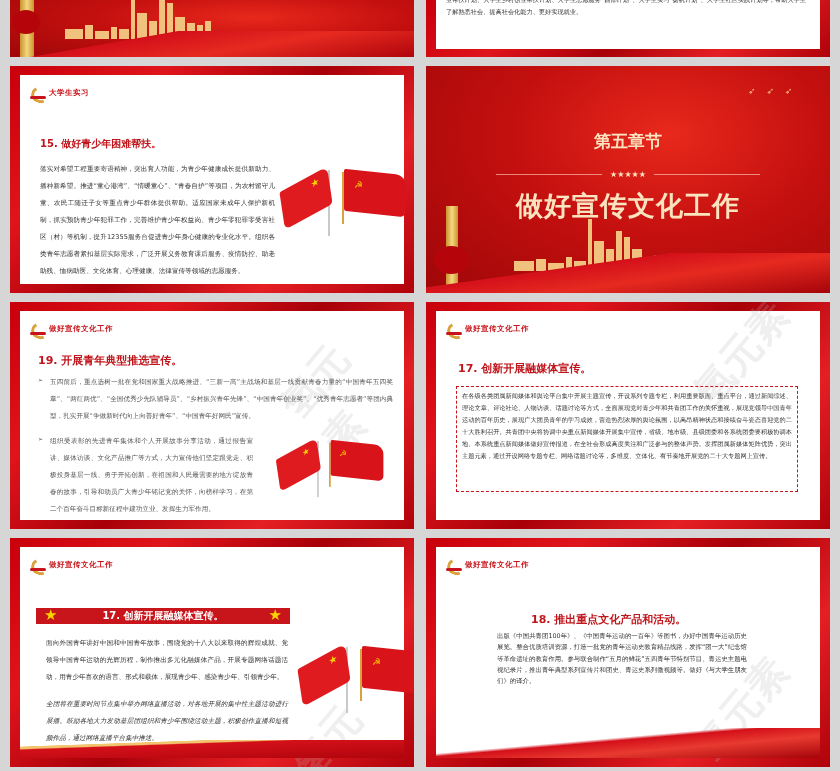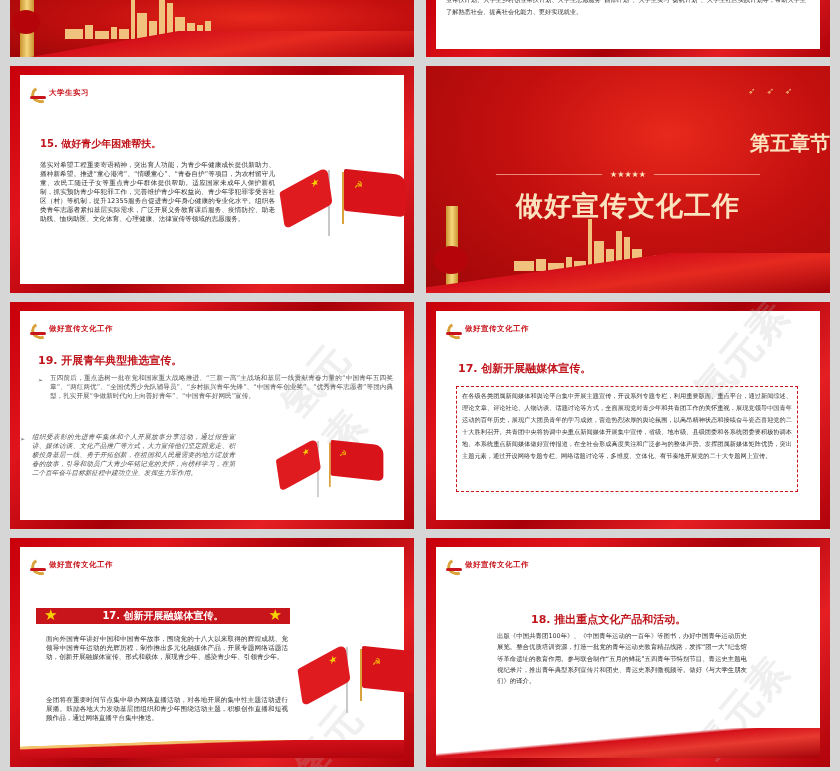--- a/index.html
+++ b/index.html
@@ -12,21 +12,21 @@
   .frame .inner {
     position: absolute; left: 10px; top: 9px; right: 10px; bottom: 9px;
     background: #ffffff;
   }
   .section-tag { position: absolute; left: 10px; top: 12px; display: flex; align-items: center; gap: 3px; }
   .party-emblem { width: 16px; height: 12px; position: relative; }
   .party-emblem::before { content: ""; position: absolute; left: 1px; top: 0; width: 12px; height: 10px; border-radius: 50%; border: 3px solid #d9a23b; border-right-color: transparent; border-top-color: transparent; transform: rotate(20deg); }
   .party-emblem::after { content: ""; position: absolute; left: 0; bottom: 0; width: 16px; height: 3px; background: #c8151b; border-radius: 2px; }
   .section-label { color: #c8151b; font-size: 7.5px; font-weight: bold; letter-spacing: 0.5px; }
   .heading { color: #c0151b; font-weight: bold; position: absolute; }
-  .body-text { position: absolute; color: #333; font-size: 6.6px; line-height: 9px; text-align: justify; }
+  .body-text { position: absolute; color: #333; font-size: 6.6px; line-height: 17px; text-align: justify; }
   .flags { position: absolute; width: 120px; height: 70px; }
   .flag { position: absolute; }
   .flag-cn { left: 0; top: 8px; width: 48px; height: 40px; background: #e01b1f; transform: skewY(-22deg) rotate(-8deg); border-radius: 2px 8px 4px 6px; }
   .flag-cn .star-big { position: absolute; left: 30px; top: 4px; color: #f7d200; font-size: 10px; }
   .pole { position: absolute; width: 2px; background: #c9c9c9; }
   .pole.gold { background: #d9a23b; }
   .flag-party { left: 62px; top: 2px; width: 62px; height: 42px; background: #d8141a; border-radius: 2px 10px 6px 2px; transform: skewY(6deg); }
   .flag-party .hs { position: absolute; left: 10px; top: 9px; color: #f6c900; font-size: 10px; }
   .watermark { position: absolute; color: rgba(180,180,180,0.22); font-size: 40px; font-weight: bold; transform: rotate(-50deg); pointer-events: none; }
   .city { position: absolute; bottom: 0; display: flex; align-items: flex-end; gap: 2px; }
@@ -83,21 +83,21 @@
         <div class="pole gold" style="left:60px; top:2px; height:52px;"></div>
         <div class="flag flag-party">
             <span class="hs">☭</span>
           </div>
       </div>
     </div>
   </div>
 
   <div class="slide red-bg" style="left:426px; top:66px; width:404px; height:227px;">
     <div style="position:absolute; left:322px; top:20px; color:#f1c27d; font-size:9px; letter-spacing:4px;">➶ ➶ ➶</div>
-    <div style="position:absolute; left:0; right:0; top:64px; text-align:right; color:#fbe3bf; font-size:20px; font-weight:bold;">第五章节</div>
+    <div style="position:absolute; left:0; right:0; top:64px; text-align:center; color:#fbe3bf; font-size:17px; font-weight:bold;">第五章节</div>
     <div style="position:absolute; left:70px; right:70px; top:102px; height:12px; display:flex; align-items:center; justify-content:center; gap:8px;">
       <div style="flex:1; height:1px; background:rgba(255,220,200,0.6);"></div>
       <span style="color:#fbe3bf; font-size:8px;">★★★★★</span>
       <div style="flex:1; height:1px; background:rgba(255,220,200,0.6);"></div>
     </div>
     <div style="position:absolute; left:0; right:0; top:122px; text-align:center; color:#fbe3bf; font-size:27px; font-weight:bold; letter-spacing:1px;">做好宣传文化工作</div>
     <div style="position:absolute; left:20px; top:140px; width:12px; height:87px; background:linear-gradient(90deg,#c9922e,#f6d77e,#c9922e);"></div>
     <div style="position:absolute; left:8px; top:180px; width:34px; height:28px; background:#b5040a; border-radius:50%;"></div>
     <div class="city" style="left:88px; bottom:22px;">
       <span style="width:20px;height:10px"></span>
@@ -123,21 +123,21 @@
       <div class="watermark" style="left:270px; top:20px;">氢元素</div>
       <div class="section-tag">
         <div class="party-emblem"></div>
         <span class="section-label">做好宣传文化工作</span>
       </div>
       <div class="heading" style="left:18px; top:42px; font-size:11px;">19. 开展青年典型推选宣传。</div>
       <div style="position:absolute; left:18px; top:63px; width:355px; display:flex;">
         <span style="color:#555; font-size:6px; width:12px; flex:none; line-height:12.3px;">➢</span>
         <span class="body-text" style="position:static; color:#555;">五四前后，重点选树一批在党和国家重大战略推进、“三新一高”主战场和基层一线贡献青春力量的“中国青年五四奖章”、“两红两优”、“全国优秀少先队辅导员”、“乡村振兴青年先锋”、“中国青年创业奖”、“优秀青年志愿者”等团内典型，扎实开展“争做新时代向上向善好青年”、“中国青年好网民”宣传。</span>
       </div>
-      <div style="position:absolute; left:0; top:122px; width:215px; display:flex;font-style:italic;">
+      <div style="position:absolute; left:18px; top:122px; width:215px; display:flex;">
         <span style="color:#555; font-size:6px; width:12px; flex:none; line-height:12.3px;">➢</span>
         <span class="body-text" style="position:static; color:#555;">组织受表彰的先进青年集体和个人开展故事分享活动，通过报告宣讲、媒体访谈、文化产品推广等方式，大力宣传他们坚定跟党走、积极投身基层一线、勇于开拓创新，在祖国和人民最需要的地方绽放青春的故事，引导和动员广大青少年铭记党的关怀，向榜样学习，在第二个百年奋斗目标新征程中建功立业、发挥生力军作用。</span>
       </div>
       <div class="flags" style="left:258px; top:130px; transform:scale(0.85); transform-origin:0 0;">
         <div class="pole" style="left:46px; top:0; height:66px;"></div>
         <div class="flag flag-cn">
             <span class="star-big">★</span>
           </div>
         <div class="pole gold" style="left:60px; top:2px; height:52px;"></div>
         <div class="flag flag-party">
@@ -166,22 +166,22 @@
       <div class="watermark" style="left:285px; top:150px;">氢元素</div>
       <div class="section-tag">
         <div class="party-emblem"></div>
         <span class="section-label">做好宣传文化工作</span>
       </div>
       <div style="position:absolute; left:16px; top:61px; width:254px; height:16px; background:#c8151b; display:flex; align-items:center; justify-content:center;">
         <span style="position:absolute; left:8px; top:-2px; color:#f7d200; font-size:15px;">★</span>
         <span style="color:#fff; font-weight:bold; font-size:10px;">17. 创新开展融媒体宣传。</span>
         <span style="position:absolute; right:8px; top:-2px; color:#f7d200; font-size:15px;">★</span>
       </div>
-      <div class="body-text" style="left:26px; top:88px; width:242px;">面向外国青年讲好中国和中国青年故事，围绕党的十八大以来取得的辉煌成就、党领导中国青年运动的光辉历程，制作推出多元化融媒体产品，开展专题网络话题活动，创新开展融媒体宣传、形式和载体，展现青少年、感染青少年、引领青少年。</div>
-      <div class="body-text" style="left:26px; top:149px; width:242px;">全团将在重要时间节点集中举办网络直播活动，对各地开展的集中性主题活动进行展播。鼓励各地大力发动基层团组织和青少年围绕活动主题，积极创作直播和短视频作品，通过网络直播平台集中推送。</div>
+      <div class="body-text" style="left:26px; top:88px; width:242px;">面向外国青年讲好中国和中国青年故事，围绕党的十八大以来取得的辉煌成就、党领导中国青年运动的光辉历程，制作推出多元化融媒体产品，开展专题网络话题活动，用青少年喜欢的语言、形式和载体，展现青少年、感染青少年、引领青少年。</div>
+      <div class="body-text" style="left:26px; top:149px; width:242px;font-style:italic;">全团将在重要时间节点集中举办网络直播活动，对各地开展的集中性主题活动进行展播。鼓励各地大力发动基层团组织和青少年围绕活动主题，积极创作直播和短视频作品，通过网络直播平台集中推送。</div>
       <div class="flags" style="left:280px; top:100px;">
         <div class="pole" style="left:46px; top:0; height:66px;"></div>
         <div class="flag flag-cn">
             <span class="star-big">★</span>
           </div>
         <div class="pole gold" style="left:60px; top:2px; height:52px;"></div>
         <div class="flag flag-party">
             <span class="hs">☭</span>
           </div>
       </div>

